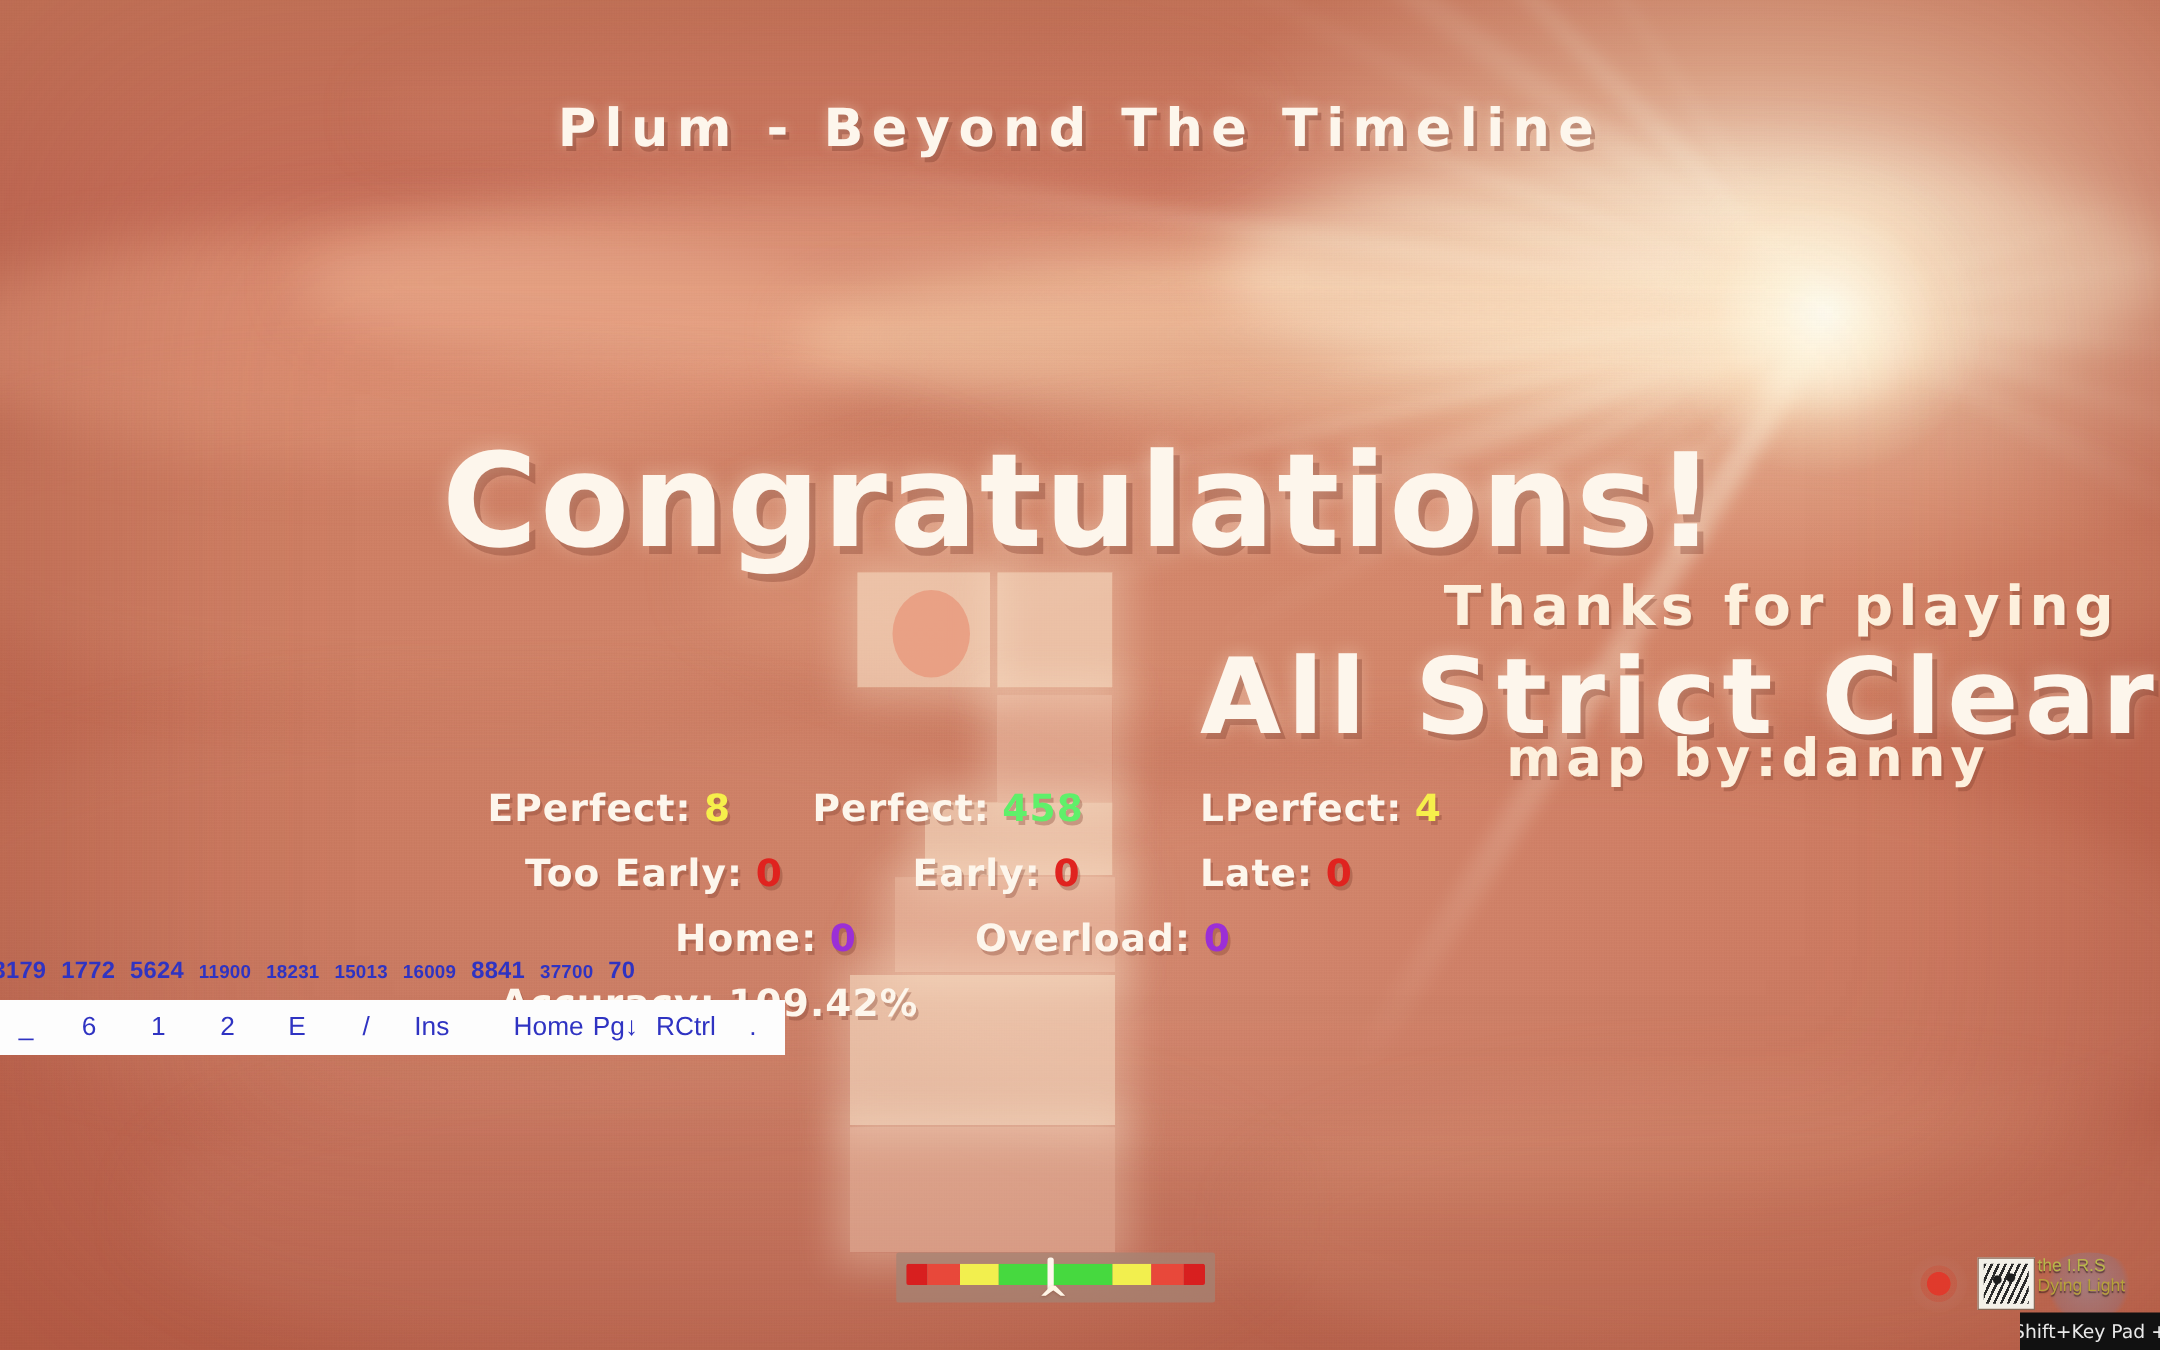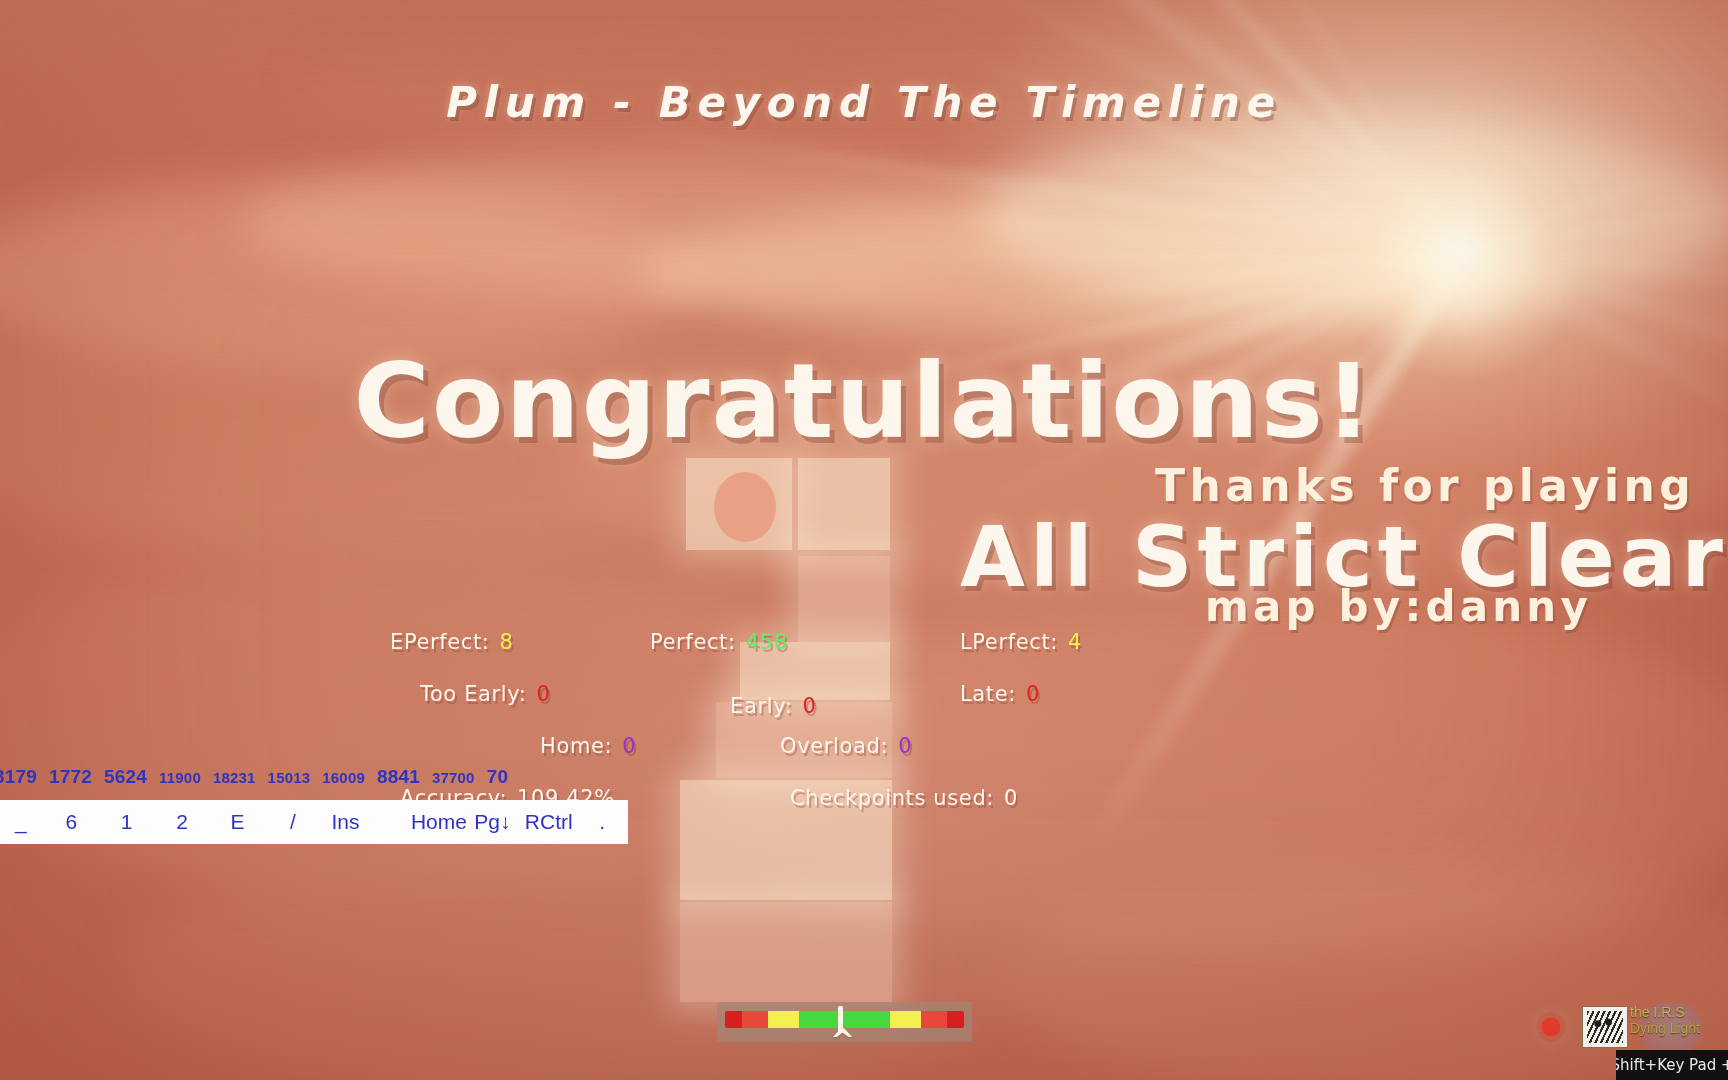--- a/index.html
+++ b/index.html
@@ -45,33 +45,33 @@
   .gtext{
     position:absolute;
     color:#fdf6ec;
     font-family:"DejaVu Sans","Liberation Sans",sans-serif;
     font-weight:700;
     letter-spacing:.04em;
     text-shadow:3px 4px 0 rgba(120,55,40,.35), 0 0 10px rgba(255,240,220,.35);
     white-space:nowrap;
     user-select:none;
   }
-  #song-title{left:0;right:0;top:78px;text-align:center;font-size:42px;letter-spacing:.16em;font-style:italic;}
+  #song-title{left:0;right:0;top:78px;text-align:center;font-size:42px;letter-spacing:.16em;}
   #congrats{left:0;right:0;top:340px;text-align:center;font-size:104px;letter-spacing:.02em;
     text-shadow:5px 6px 0 rgba(120,55,40,.33), 0 0 18px rgba(255,240,220,.4);}
   #allclear{left:0;right:0;top:508px;text-align:right;font-size:84px;letter-spacing:.06em;
     text-shadow:4px 5px 0 rgba(120,55,40,.33), 0 0 16px rgba(255,240,220,.4);}
   #thanks{left:1155px;top:460px;font-size:44px;letter-spacing:.10em;color:#fdf0dd;
     text-shadow:2px 3px 0 rgba(120,55,40,.3);}
   #mapby{left:1205px;top:582px;font-size:42px;letter-spacing:.10em;color:#fdf0dd;
     text-shadow:2px 3px 0 rgba(120,55,40,.3);}
   
   #stats{position:absolute;left:360px;top:630px;width:800px;}
   .srow{position:relative;height:52px;}
-  .scell{position:absolute;white-space:nowrap;font-size:21px;font-weight:400;color:#fdf6ec;
+  .scell{position:absolute;white-space:nowrap;font-size:30px;font-weight:700;color:#fdf6ec;
     text-shadow:2px 3px 0 rgba(120,55,40,.32);letter-spacing:.03em;}
   .scell .v{margin-left:10px;}
   .v.yellow{color:#f6ef4b;}
   .v.green{color:#5ff06a;}
   .v.red{color:#e0231f;}
   .v.purple{color:#9b2fd6;}
   .v.white{color:#fdf6ec;}
   
   #num-strip{position:absolute;left:-6px;top:766px;width:640px;height:26px;
     font-size:19px;color:#2f33c2;font-weight:700;white-space:nowrap;letter-spacing:.01em;
@@ -171,30 +171,29 @@
 <div class="gtext" id="mapby">map by:danny</div>
 
 <div id="stats">
     <div class="srow">
       <div class="scell" style="left: 30px;"><span class="l">EPerfect:</span><span class="v yellow">8</span></div>
       <div class="scell" style="left: 290px;"><span class="l">Perfect:</span><span class="v green">458</span></div>
       <div class="scell" style="left: 600px;"><span class="l">LPerfect:</span><span class="v yellow">4</span></div>
     </div>
     <div class="srow">
       <div class="scell" style="left: 60px;"><span class="l">Too Early:</span><span class="v red">0</span></div>
-      <div class="scell" style="left: 370px; margin-top: 12px;"><span class="l">Early:</span><span class="v red">0</span></div>
+      <div class="scell" style="left: 370px;"><span class="l">Early:</span><span class="v red">0</span></div>
       <div class="scell" style="left: 600px;"><span class="l">Late:</span><span class="v red">0</span></div>
     </div>
     <div class="srow">
       <div class="scell" style="left: 180px;"><span class="l">Home:</span><span class="v purple">0</span></div>
       <div class="scell" style="left: 420px;"><span class="l">Overload:</span><span class="v purple">0</span></div>
     </div>
     <div class="srow" style="height: 58px;">
       <div class="scell" style="left: 40px;"><span class="l">Accuracy:</span><span class="v white">109.42%</span></div>
-      <div class="scell" style="left: 430px;"><span class="l">Checkpoints used:</span><span class="v white">0</span></div>
     </div>
   </div>
 
 <div id="num-strip"><span>3179</span><span>1772</span><span>5624</span><span class="sm">11900</span><span class="sm">18231</span><span class="sm">15013</span><span class="sm">16009</span><span>8841</span><span class="sm">37700</span><span>70</span></div>
 <div id="key-bar">
     <span class="k" style="width: 46px;">_</span>
     <span class="k" style="width: 56px;">6</span>
     <span class="k" style="width: 56px;">1</span>
     <span class="k" style="width: 56px;">2</span>
     <span class="k" style="width: 56px;">E</span>

